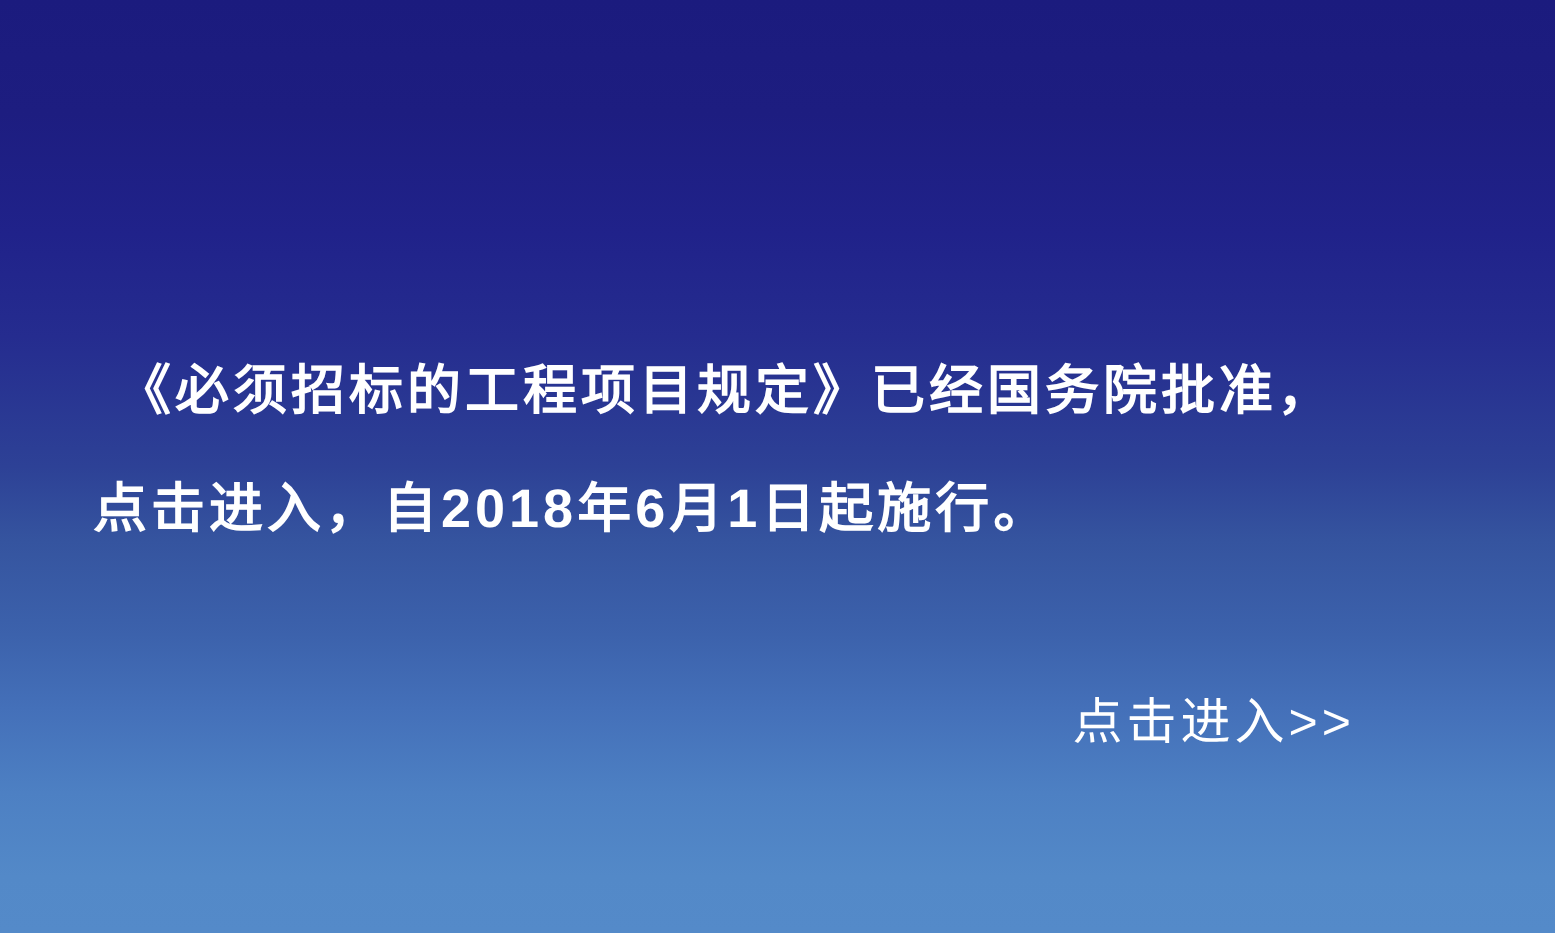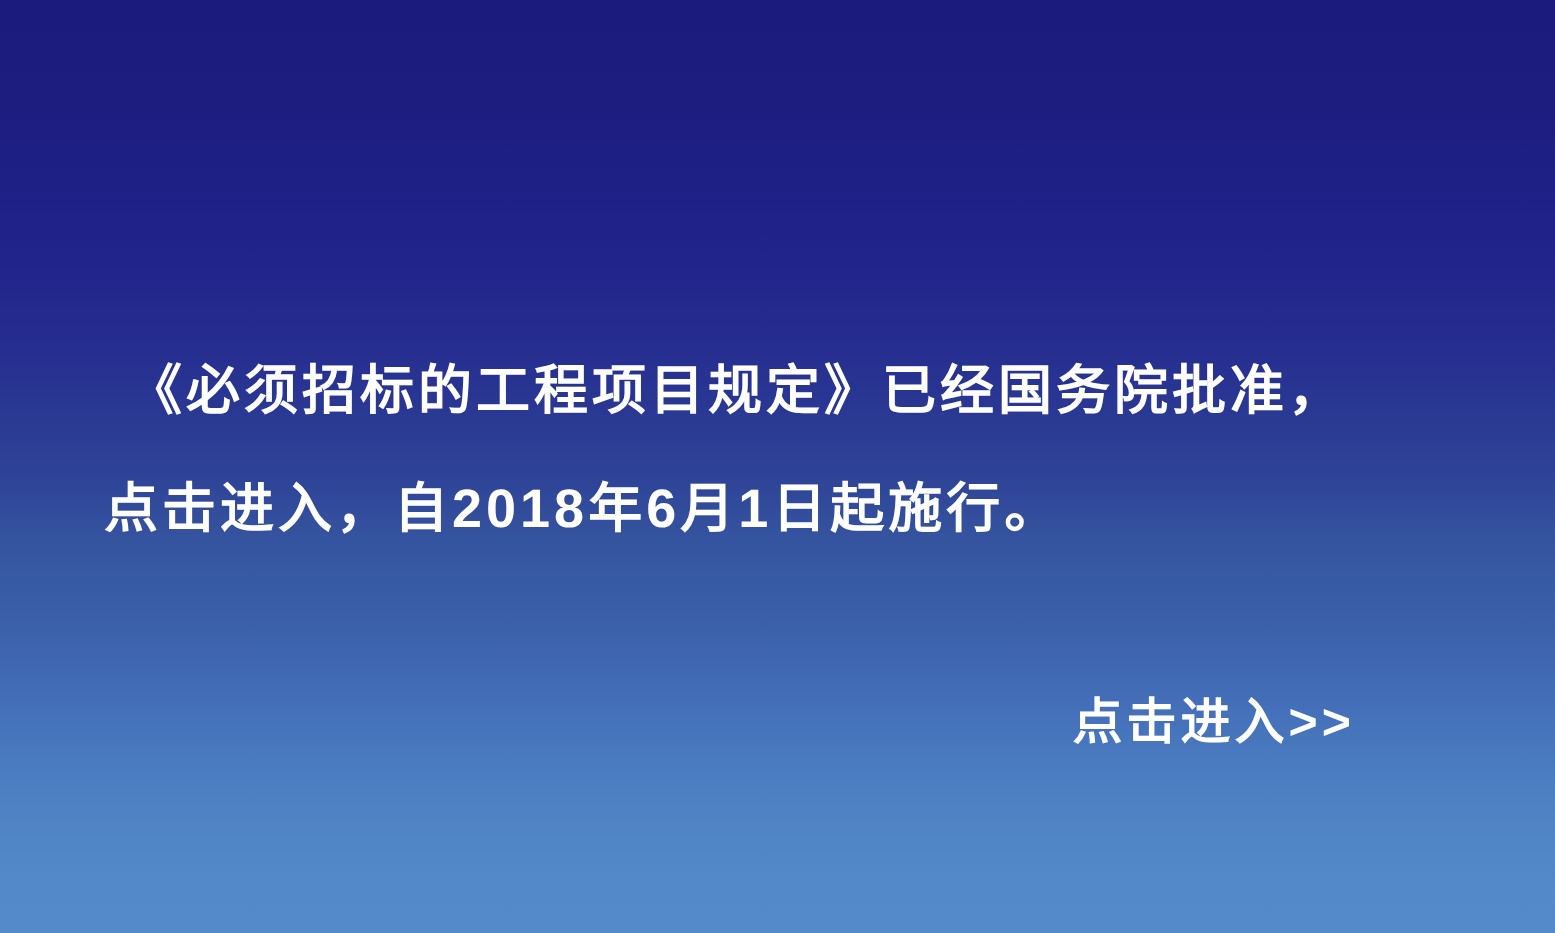--- a/index.html
+++ b/index.html
@@ -40,21 +40,21 @@
     position: absolute;
     left: 0;
     top: 0;
     width: 100%;
     height: 100%;
   }
 
   
   .message-block {
     position: absolute;
-    left: 104px;
+    left: 93px;
     top: 332px;
     width: 1380px;
   }
 
   .message-line {
     color: #ffffff;
     font-size: 54px;
     line-height: 118px;
     font-weight: 700;
     letter-spacing: 4px;
@@ -77,21 +77,21 @@
     top: 688px;
     width: 1355px;
     text-align: right;
   }
 
   .cta-link {
     display: inline-block;
     color: #ffffff;
     font-size: 50px;
     line-height: 68px;
-    font-weight: 700;
+    font-weight: 400;
     letter-spacing: 4px;
     white-space: nowrap;
     text-decoration: none;
     cursor: pointer;
     text-align: center;
   }
 </style>
 </head>
 <body>
 

